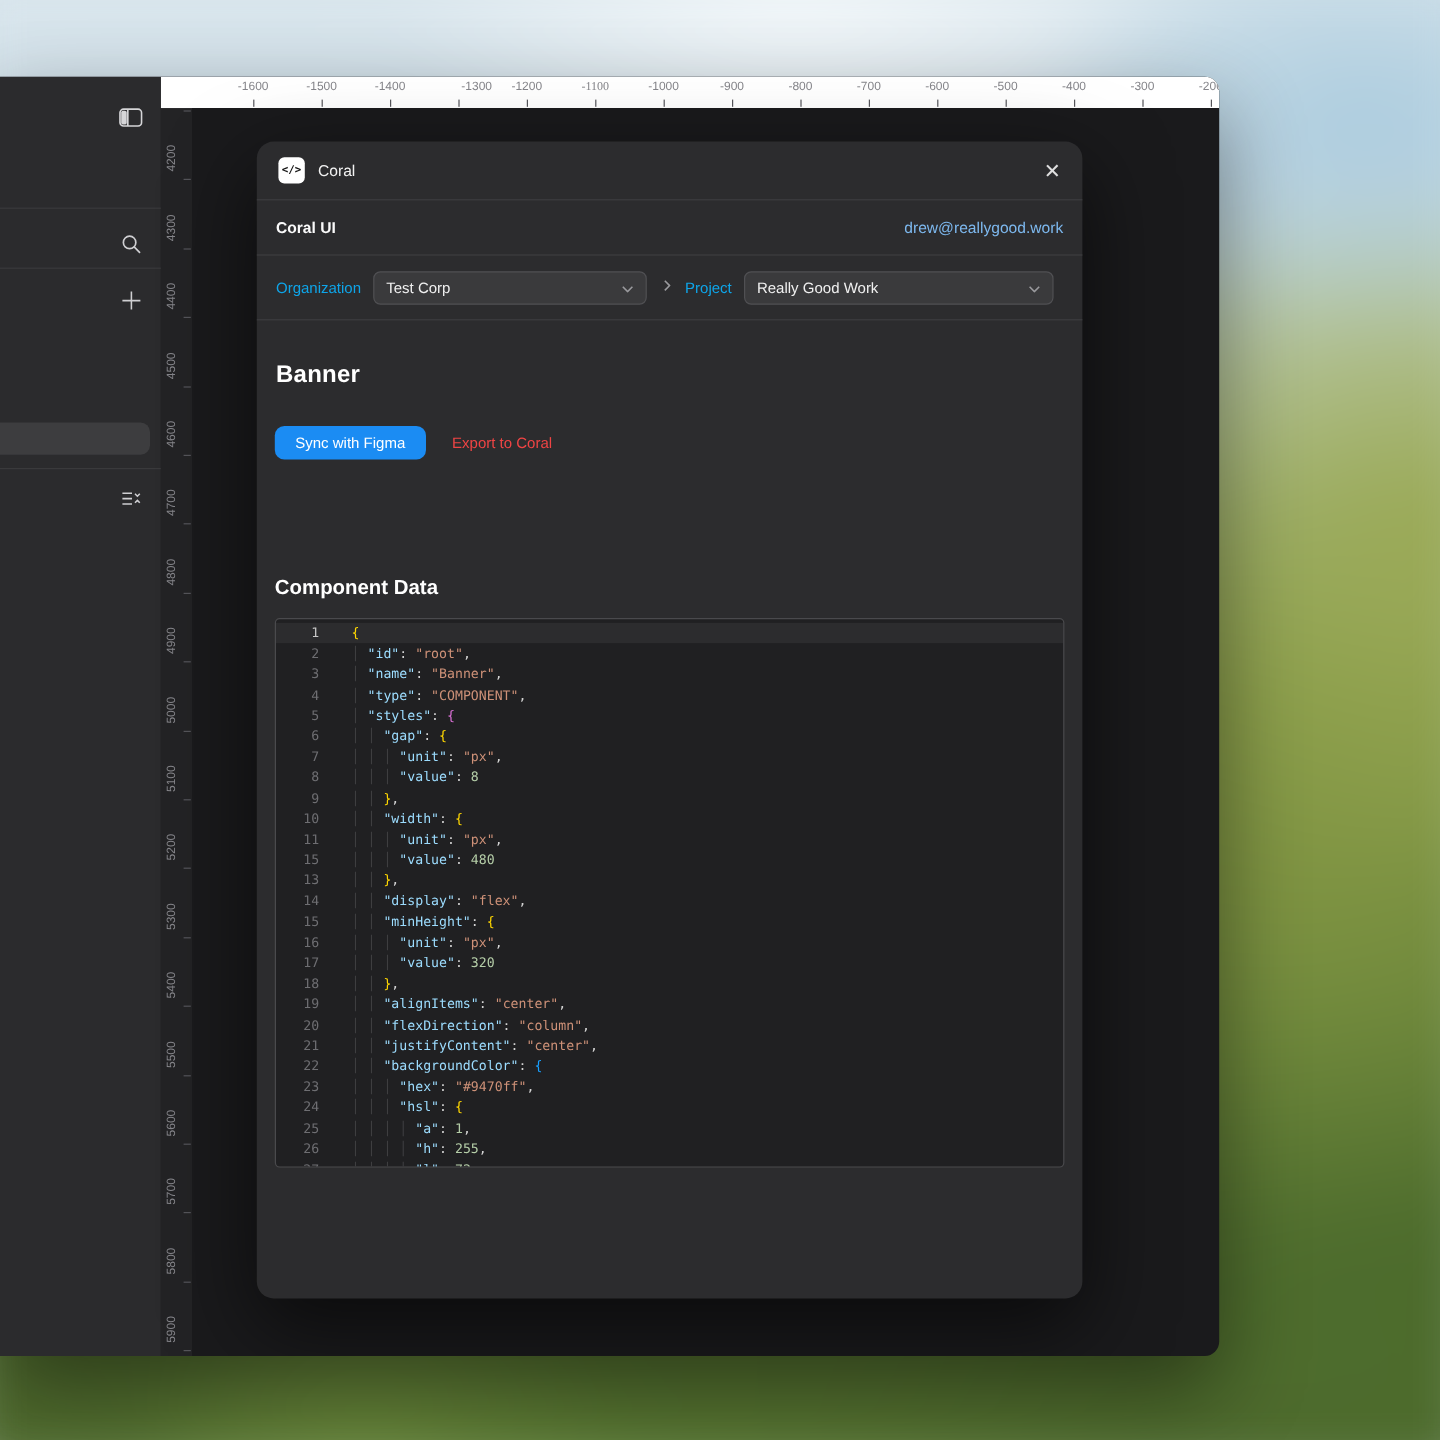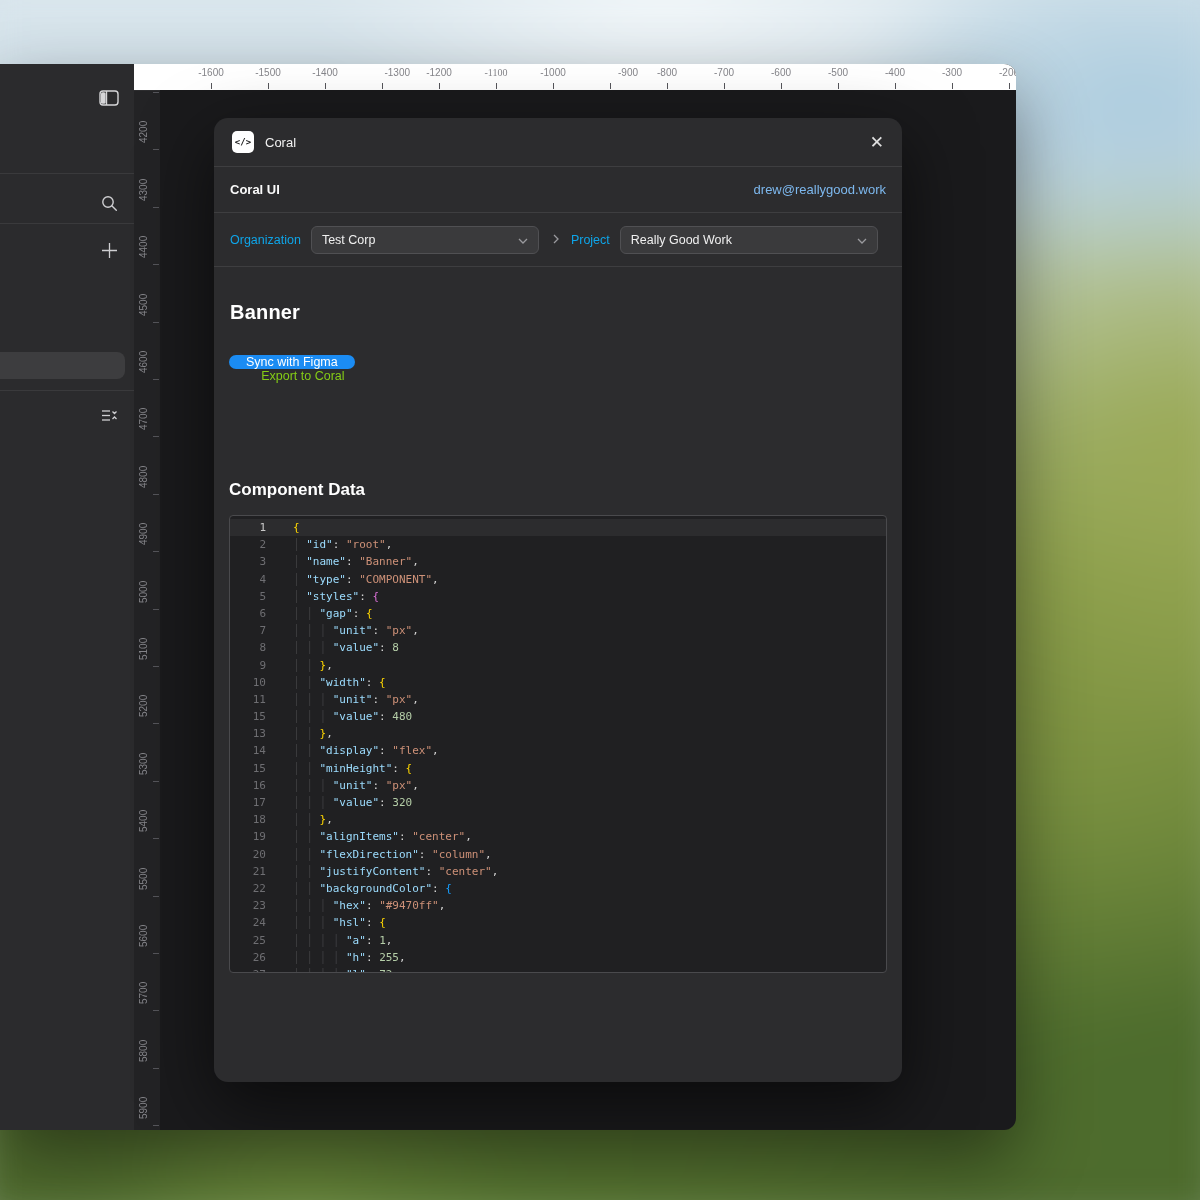--- a/index.html
+++ b/index.html
@@ -58,24 +58,24 @@
   .sel-label { font-size:12.5px; color:#0ea5e9; }
   .select { height:28px; background:#3a3a3c; border:1px solid #505053; border-radius:6px;
     display:flex; align-items:center; padding:0 10px; font-size:12.5px; color:#f0f0f0; cursor:pointer; }
   .select .chev { margin-left:auto; color:#9a9a9e; }
   .sel-org { width:228px; margin-left:10px; }
   .sel-proj { width:258px; margin-left:10px; }
   .crumb-sep { color:#9a9a9e; margin:0 12px 0 14px; font-size:11px; }
 
   .m-banner-title { position:absolute; left:16px; top:183px; font-size:20px; font-weight:bold; letter-spacing:.2px; }
 
-  .m-actions { position:absolute; left:15px; top:237px; height:28px; display:flex; align-items:center;flex-direction:column; }
+  .m-actions { position:absolute; left:15px; top:237px; height:28px; display:flex; align-items:center; }
   .btn-primary { height:28px; border:none; border-radius:8px; color:#fff; font-size:12.5px;
     padding:0 17px; font-family:"Liberation Sans", sans-serif; cursor:pointer; }
-  .btn-text { background:none; border:none; color:#84cc16; font-size:12.5px; margin-left:22px;
+  .btn-text { background:none; border:none; color:#ef4444; font-size:12.5px; margin-left:22px;
     font-family:"Liberation Sans", sans-serif; cursor:pointer; }
 
   .m-meta { position:absolute; left:16px; top:293px; width:656px; display:flex; }
   .meta-col { width:338px; }
   .meta-label { font-size:12px; font-weight:bold; color:#f2f2f2; margin-bottom:5px; }
   .meta-value { font-size:12.5px; color:#b5b5b7; }
 
   .m-section-heading { position:absolute; left:15px; top:362px; font-size:17px; font-weight:bold; }
 
   
@@ -105,21 +105,21 @@
       <div class="rlabel" style="left: 163px;">-1400</div>
       <div class="rtick" style="left: 191px;"></div>
       <div class="rlabel" style="left: 220px; text-align: right;">-1300</div>
       <div class="rtick" style="left: 248px;"></div>
       <div class="rlabel" style="left: 277px;">-1200</div>
       <div class="rtick" style="left: 305px;"></div>
       <div class="rlabel" style="left: 334px; font-family: Liberation Serif, serif;">-1100</div>
       <div class="rtick" style="left: 362px;"></div>
       <div class="rlabel" style="left: 391px;">-1000</div>
       <div class="rtick" style="left: 419px;"></div>
-      <div class="rlabel" style="left: 448px; text-align: right;">-900</div>
+      <div class="rlabel" style="left: 448px;">-900</div>
       <div class="rtick" style="left: 476px;"></div>
       <div class="rlabel" style="left: 505px;">-800</div>
       <div class="rtick" style="left: 533px;"></div>
       <div class="rlabel" style="left: 562px;">-700</div>
       <div class="rtick" style="left: 590px;"></div>
       <div class="rlabel" style="left: 619px;">-600</div>
       <div class="rtick" style="left: 647px;"></div>
       <div class="rlabel" style="left: 676px;">-500</div>
       <div class="rtick" style="left: 704px;"></div>
       <div class="rlabel" style="left: 733px;">-400</div>

